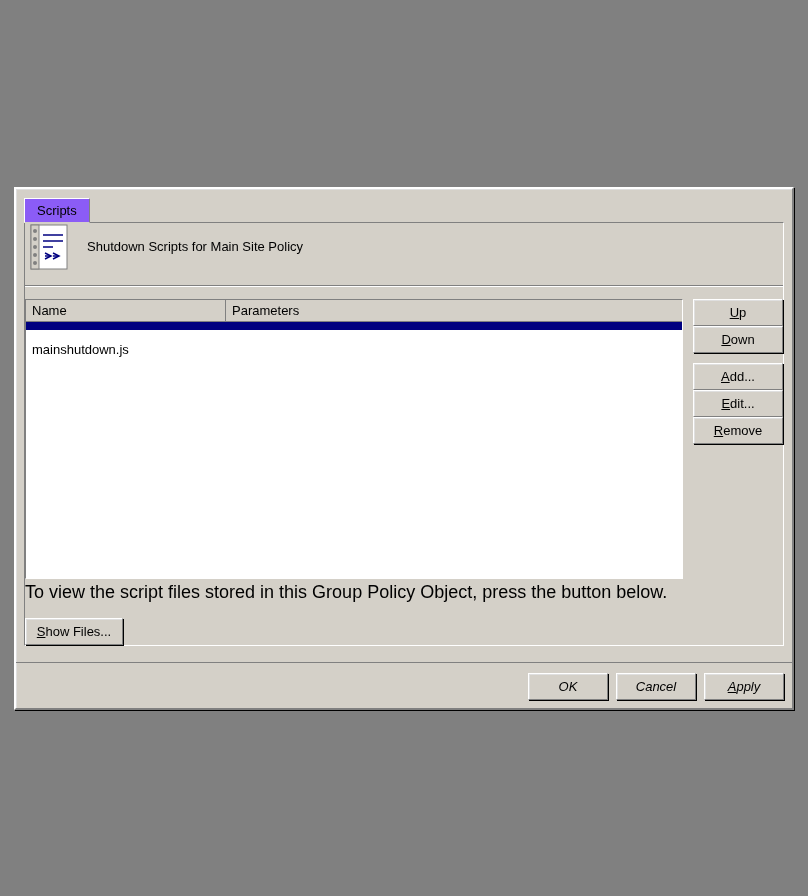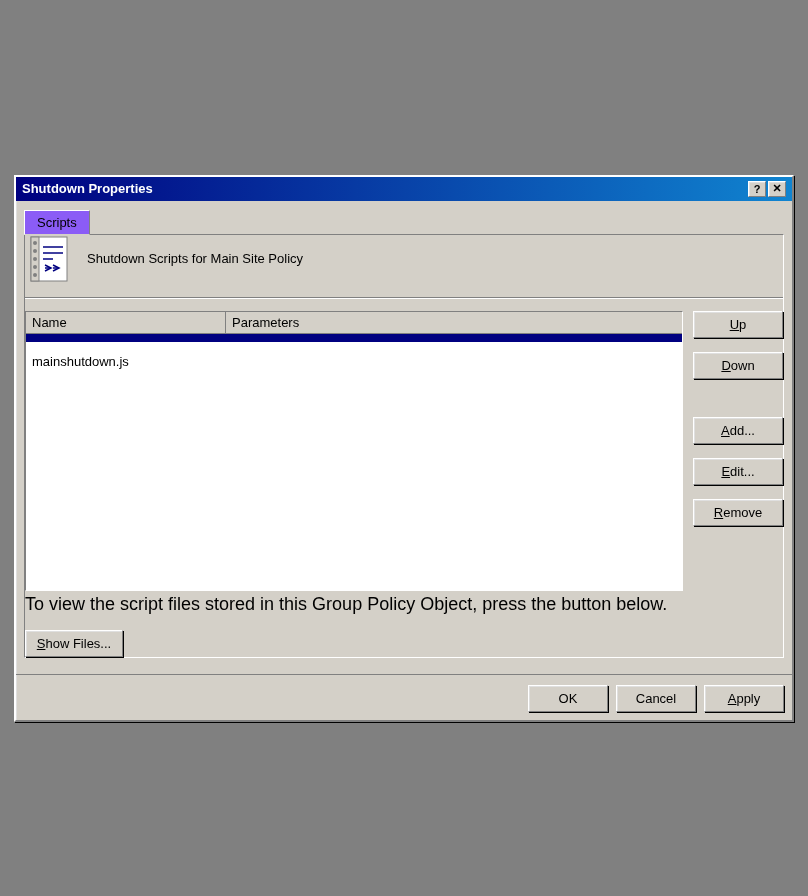--- a/index.html
+++ b/index.html
@@ -196,21 +196,21 @@
 
     .list-item-params {
       flex: 1;
       padding: 2px 6px;
       font-size: 13px;
     }
 
     .side-buttons {
       display: flex;
       flex-direction: column;
-      gap: 14px;
+      gap: 0;
       width: 90px;
     }
 
     .btn {
       width: 90px;
       padding: 5px 8px;
       background: #d4d0c8;
       border: 1px solid;
       border-color: #ffffff #808080 #808080 #ffffff;
       box-shadow: inset 1px 1px 0 #dfdfdf, 1px 1px 0 #000;
@@ -258,34 +258,28 @@
       width: 80px;
       padding: 5px 10px;
       background: #d4d0c8;
       border: 1px solid;
       border-color: #ffffff #808080 #808080 #ffffff;
       box-shadow: inset 1px 1px 0 #dfdfdf, 1px 1px 0 #000;
       cursor: pointer;
       font-size: 13px;
       font-family: 'MS Sans Serif', Arial, sans-serif;
       text-align: center;
+      font-style: italic;
     }
   </style>
 </head>
 <body>
 
 <div class="dialog">
 
-  <div class="title-bar">
-    <span class="title-bar-text">Shutdown Properties</span>
-    <div class="title-bar-controls">
-      <div class="title-btn">?</div>
-      <div class="title-btn">✕</div>
-    </div>
-  </div>
 
   <div class="dialog-content">
 
     <div class="tab-strip">
       <div class="tab tab-active">Scripts</div>
     </div>
 
     <div class="tab-panel">
 
       

